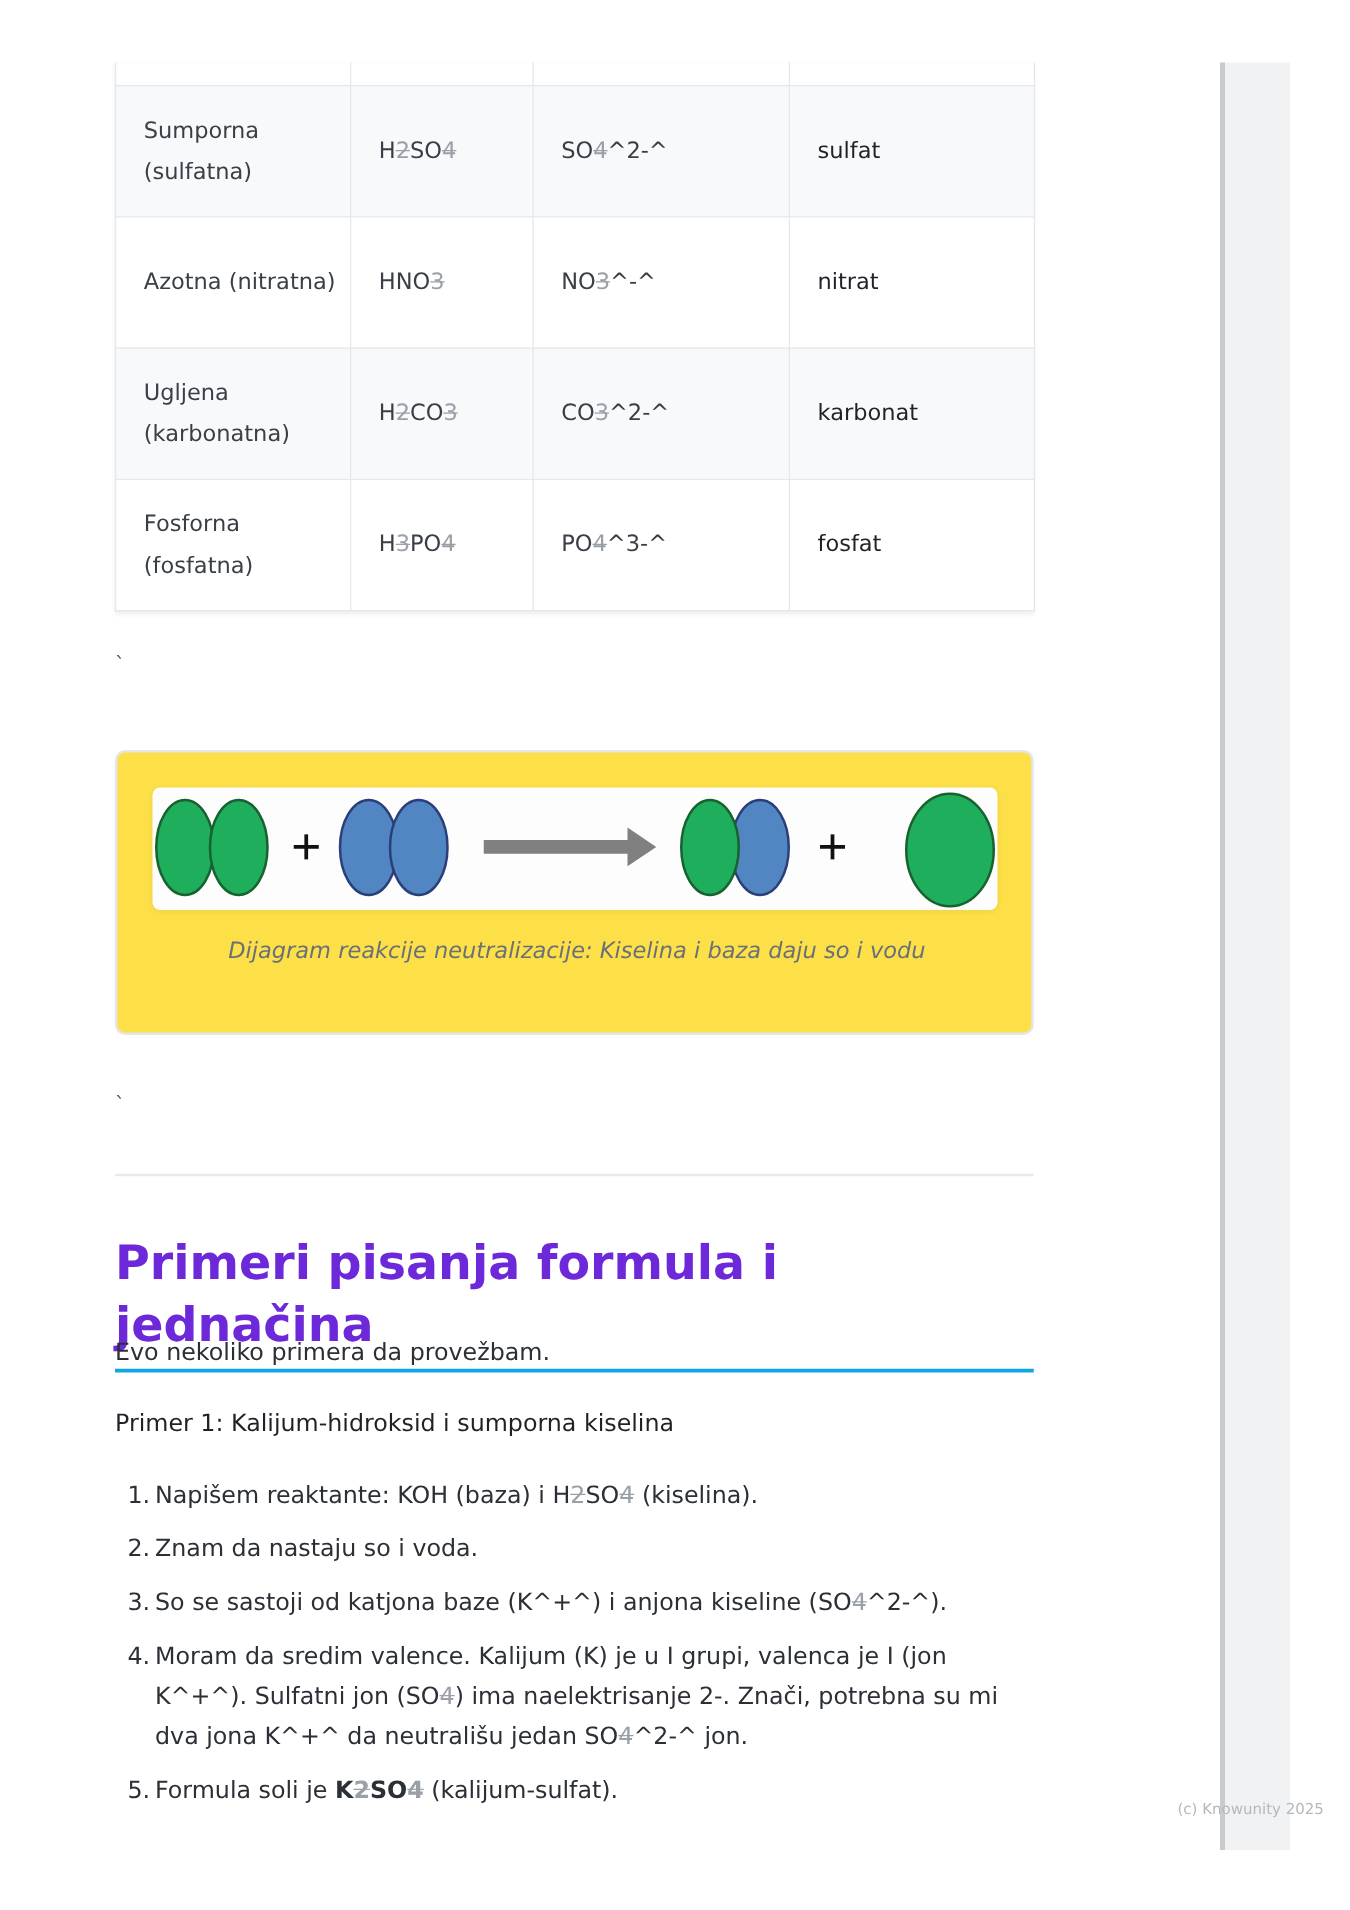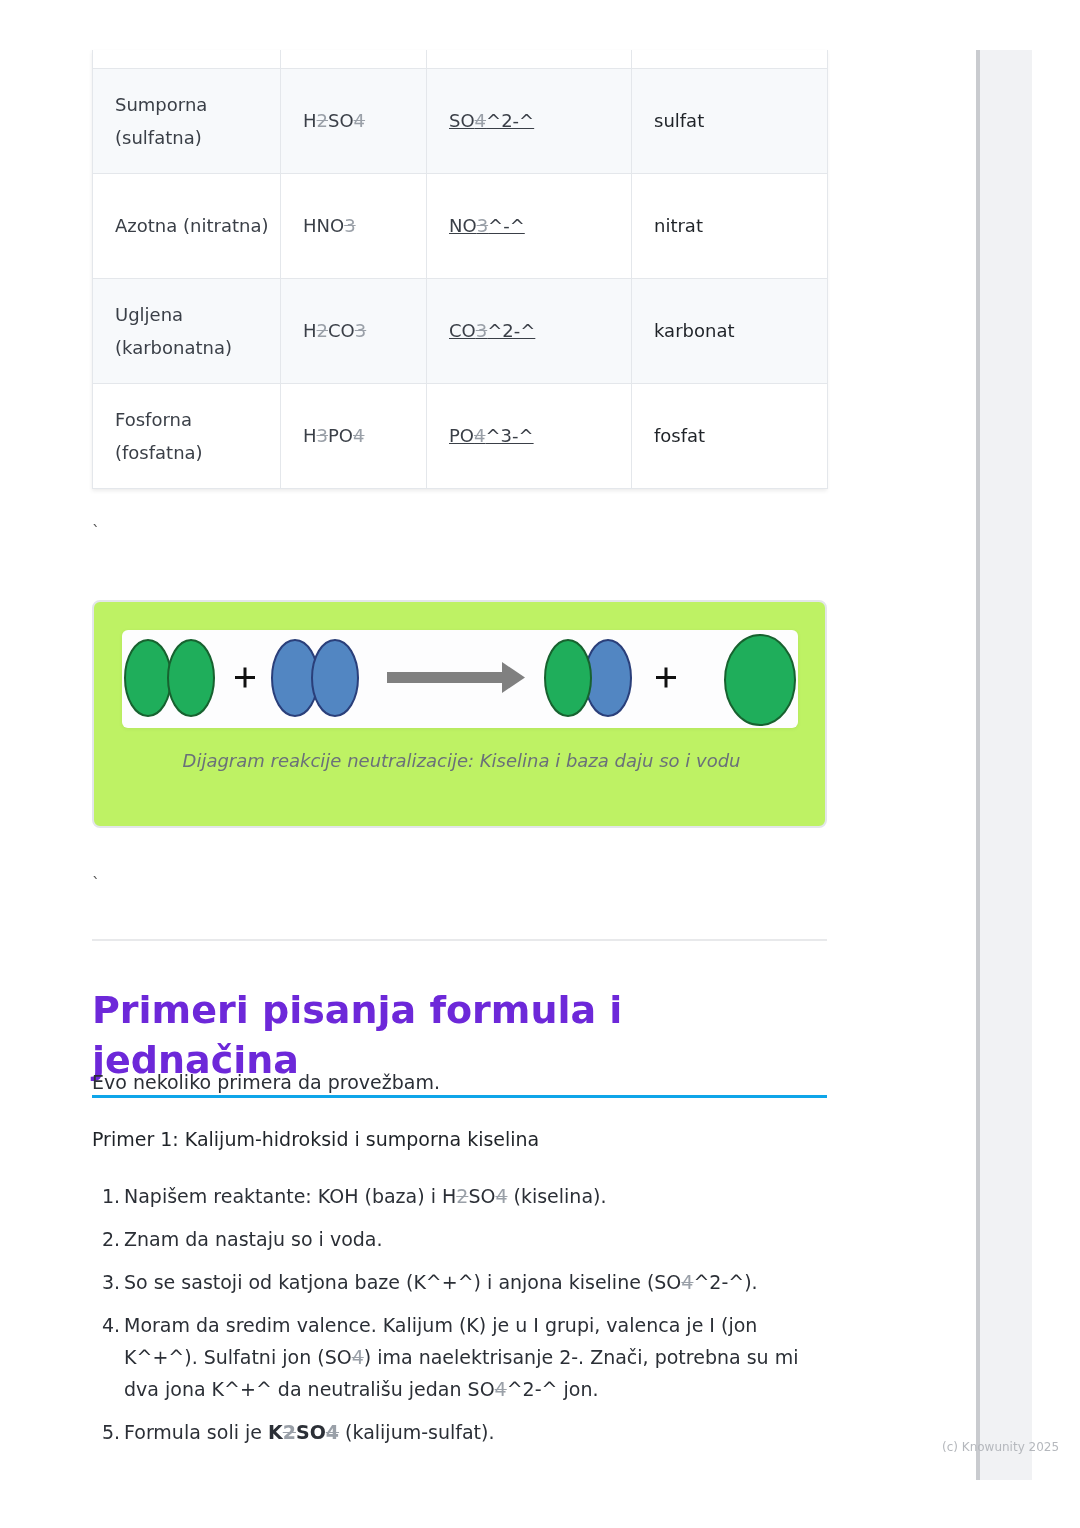--- a/index.html
+++ b/index.html
@@ -7,33 +7,33 @@
   body { position: relative; font-family: "DejaVu Sans", "Liberation Sans", sans-serif; color: #2b2f36; }
 
   
   .tbl-wrap { position: absolute; left: 92px; top: 50px; width: 735px;
               box-shadow: 0 2px 4px rgba(0,0,0,0.08); }
   table { border-collapse: collapse; width: 735px; table-layout: fixed; }
   td { border: 1.5px solid #e4e7eb; font-size: 18px; line-height: 33px; color: #3a3f47;
        vertical-align: middle; }
   td.c1 { width: 188px; padding: 0 10px 0 22px; }
   td.c2 { width: 146px; padding-left: 22px; margin-left: 32px; }
-  td.c3 { width: 205px; padding-left: 22px; text-decoration: underline; }
+  td.c3 { width: 205px; padding-left: 22px; }
   td.c4 { width: 196px; padding-left: 22px; font-weight: normal; color: #1f2328; }
   tr.head td { height: 18px; border-top: none; }
   tr.row td { height: 105px; }
   tr.odd td { background: #f7f9fb; }
   tr.even td { background: #ffffff; }
   .sub { color: #9aa0a8; text-decoration: line-through; }
 
   .tick { position: absolute; left: 92px; font-size: 16px; color: #555; }
 
   
   .diagram { position: absolute; left: 92px; top: 600px; width: 735px; height: 228px;
-             background: #bef264; border: 2px solid #e3e6ea; border-radius: 8px; }
+             background: #fde047; border: 2px solid #e3e6ea; border-radius: 8px; }
   .diag-strip { position: absolute; left: 28px; top: 28px; width: 676px; height: 98px;
                 background: #fdfdfe; border-radius: 6px; box-shadow: 0 1px 4px rgba(0,0,0,0.06); }
   .diag-strip svg { position: absolute; left: 0; top: 0; }
   .caption { position: absolute; left: 0; width: 735px; top: 148px; text-align: center;
              font-style: italic; font-size: 18px; color: #6a7079; }
 
   hr.sep { position: absolute; left: 92px; top: 939px; width: 735px; height: 0;
            border: none; border-top: 2px solid #e8e9eb; }
 
   h2 { position: absolute; left: 92px; top: 985px; width: 735px; font-size: 38px;

